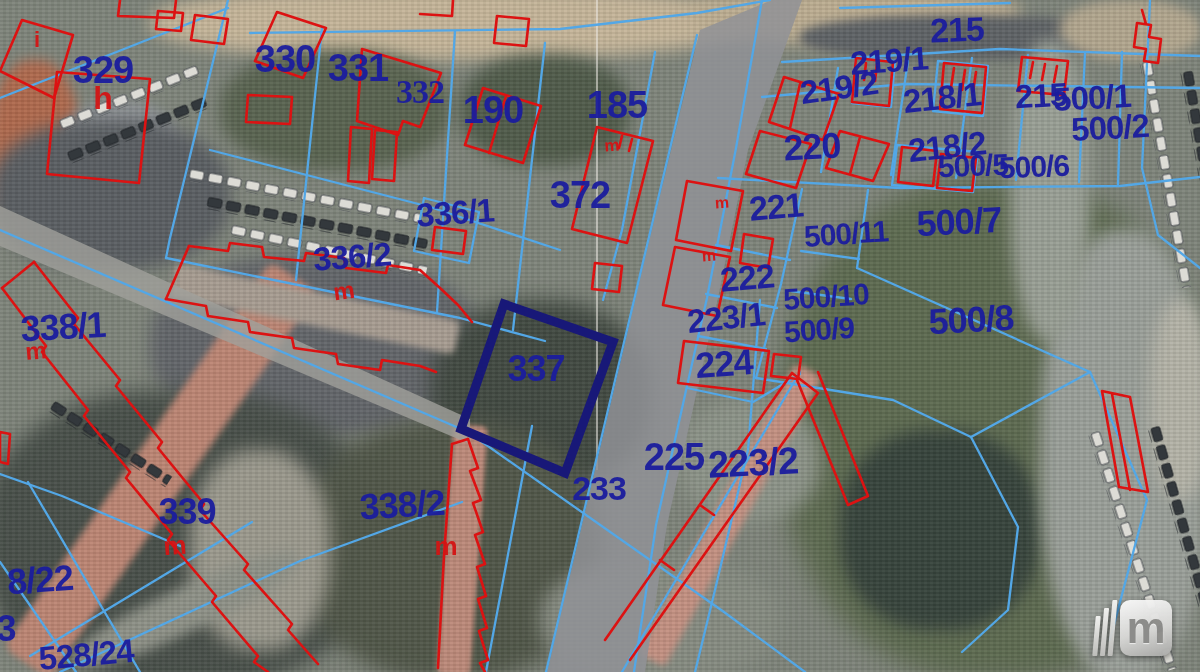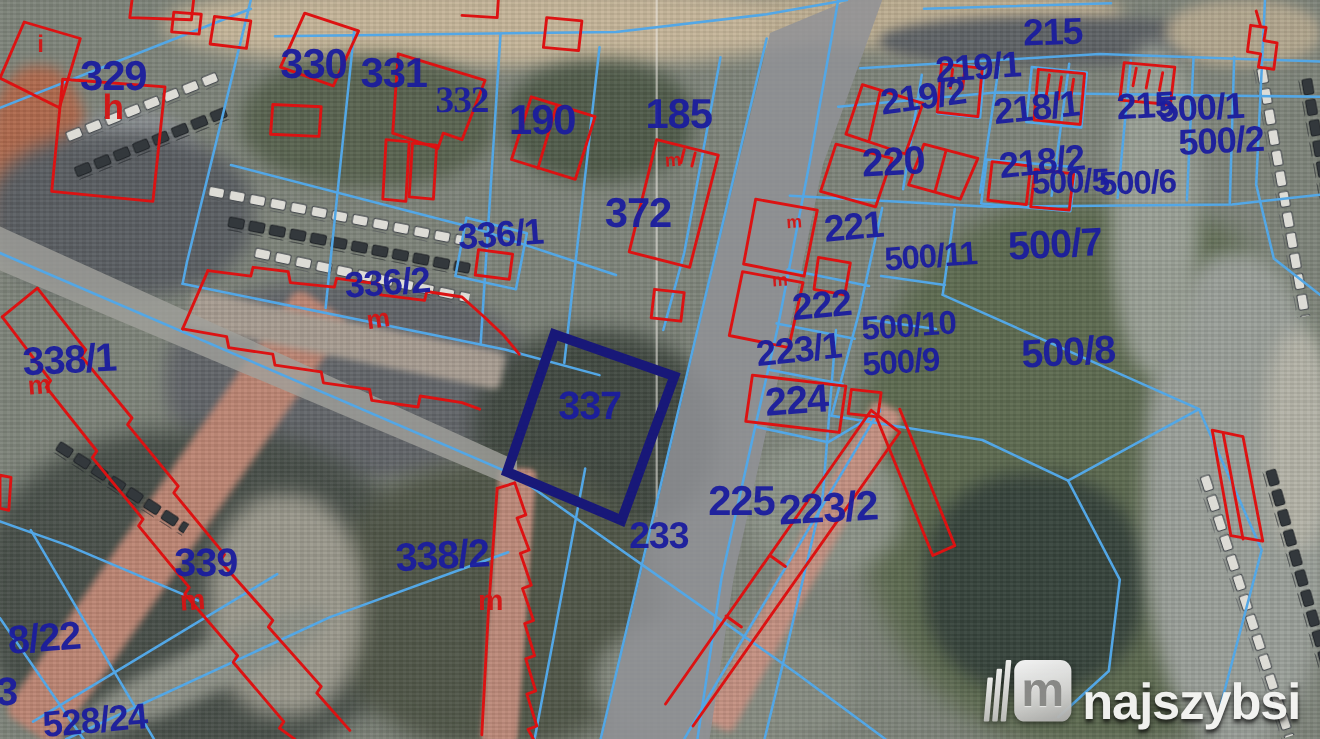--- a/index.html
+++ b/index.html
@@ -261,17 +261,16 @@
       <div class="wm-bars">
           <span></span>
           <span></span>
           <span></span>
         </div>
       <div class="wm-box">
         <span>m</span>
       </div>
     </div>
     <div class="wm-text">
-      <div class="wm-brand">najszybsi</div>
     </div>
   </div>
 
 </div>
 
 </body></html>

